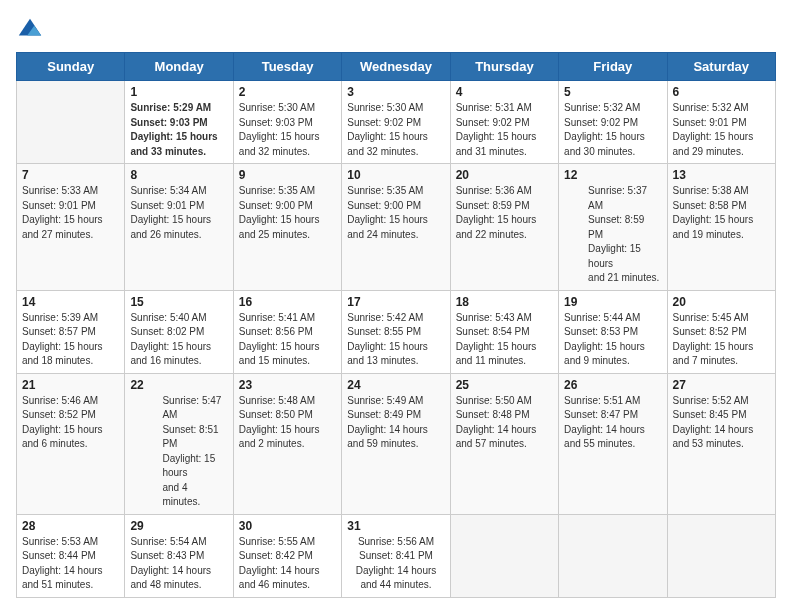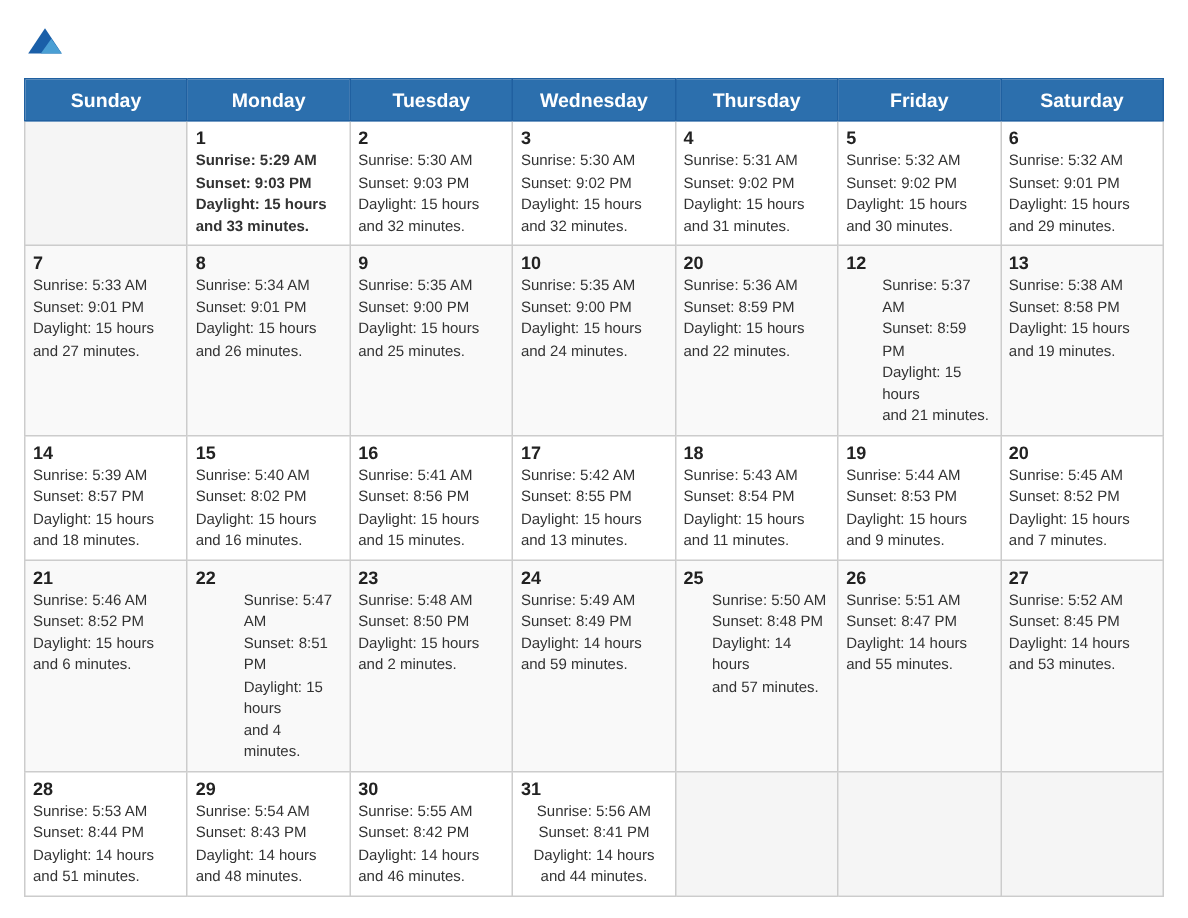--- a/index.html
+++ b/index.html
@@ -293,21 +293,21 @@
         </td>
         <td>
           <div class="day-num">24</div>
           <div class="day-info" style="white-space: pre-line;">Sunrise: 5:49 AM
 Sunset: 8:49 PM
 Daylight: 14 hours
 and 59 minutes.</div>
         </td>
         <td>
           <div class="day-num">25</div>
-          <div class="day-info" style="white-space: pre-line; margin-left: 19px;">Sunrise: 5:50 AM
+          <div class="day-info" style="white-space: pre-line;">Sunrise: 5:50 AM
 Sunset: 8:48 PM
 Daylight: 14 hours
 and 57 minutes.</div>
         </td>
         <td>
           <div class="day-num">26</div>
           <div class="day-info" style="white-space: pre-line;">Sunrise: 5:51 AM
 Sunset: 8:47 PM
 Daylight: 14 hours
 and 55 minutes.</div>

